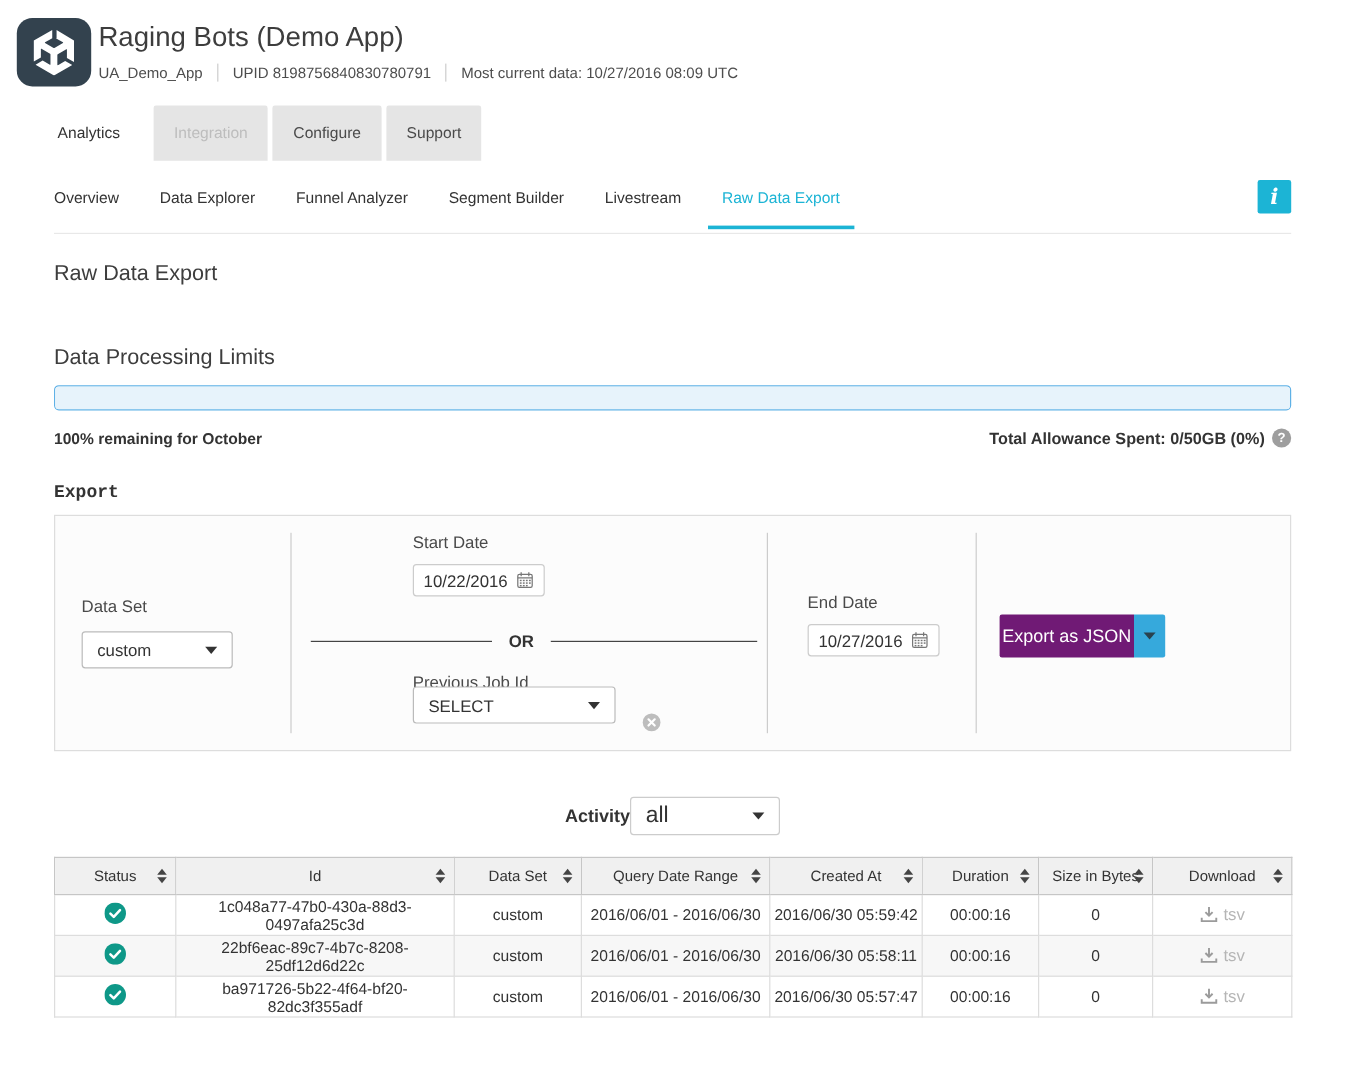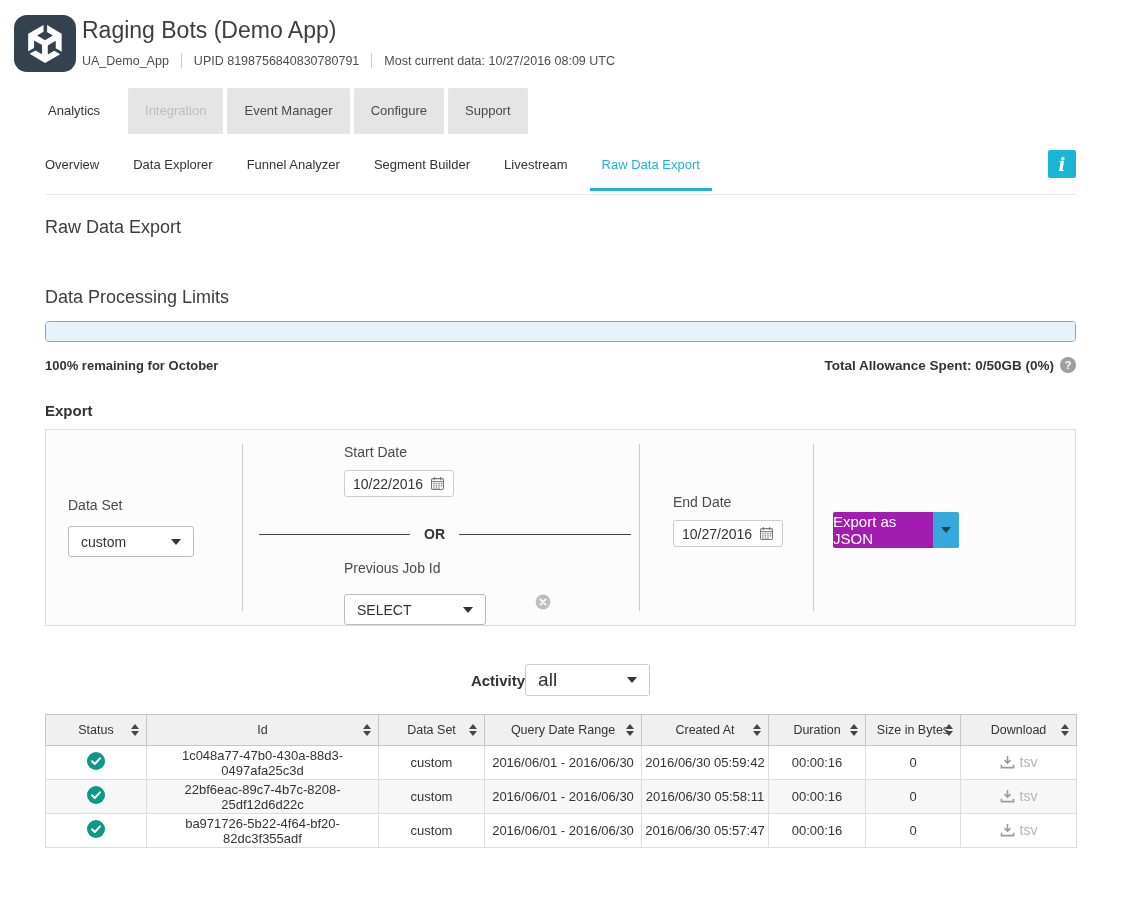--- a/index.html
+++ b/index.html
@@ -49,39 +49,39 @@
                     background: #fff; overflow: hidden; }
   .progress-fill { height: 100%; background: #e7f3fb; }
   .limits-row { display: flex; justify-content: space-between; align-items: center; margin-top: 15px; }
   .bold-note { font-size: 13px; font-weight: bold; color: #333; }
   .allowance { display: flex; align-items: center; gap: 6px; font-size: 13.5px; }
   .q-icon { width: 16px; height: 16px; border-radius: 50%; background: #9e9e9e; color: #fff;
             font-size: 11px; font-weight: bold; display: flex; align-items: center; justify-content: center; }
 
   
   .export-heading, .activity-heading { font-size: 15px; font-weight: bold; color: #333; }
-  .export-heading { margin-top: 29px; }
+  .export-heading { margin-top: 29px; font-family: Liberation Mono, monospace; }
   .export-box { position: relative; margin-top: 10px; height: 197px;
                 border: 1px solid #ddd; background: #fcfcfc; }
   .vdiv { position: absolute; top: 14px; bottom: 14px; width: 1px; background: #ccc; }
   .form-label { position: absolute; font-size: 14px; color: #4a4a4a; }
   .select-box { position: absolute; display: flex; align-items: center; justify-content: space-between;
                 padding: 0 12px; border: 1px solid #bbb; border-radius: 3px; background: #fff;
                 font-size: 14px; color: #333; cursor: pointer; }
   .caret-down { width: 0; height: 0; border-left: 5px solid transparent;
                 border-right: 5px solid transparent; border-top: 6px solid #333; }
   .date-input { position: absolute; display: flex; align-items: center; gap: 7px; padding: 0 8px;
                 height: 27px; border: 1px solid #ccc; border-radius: 3px; background: #fff;
                 font-size: 14px; color: #333; }
   .or-row { position: absolute; display: flex; align-items: center; gap: 14px; }
   .or-row .hline { height: 1px; background: #444; width: 151px; }
   .or-row .or-text { font-size: 14px; font-weight: bold; color: #333; }
   .clear-btn { position: absolute; width: 16px; height: 16px; }
   .split-btn { position: absolute; display: flex; }
-  .split-main { width: 100px; height: 36px; background: #a21caf; color: #fff; font-size: 15px;
+  .split-main { width: 112px; height: 36px; background: #701a75; color: #fff; font-size: 15px;
                 display: flex; align-items: center; justify-content: center; border-radius: 2px 0 0 2px; }
   .split-caret { width: 26px; height: 36px; background: #36a9dc; display: flex; align-items: center;
                  justify-content: center; border-radius: 0 2px 2px 0; cursor: pointer; }
   .split-caret .caret-down { border-top-color: #29424e; }
 
   
   .activity-row { display: flex; justify-content: center; align-items: center; margin-top: 38px; }
   .activity-filter { position: static; width: 125px; height: 32px; display: flex; align-items: center;
                      justify-content: space-between; padding: 0 12px; border: 1px solid #ccc;
                      border-radius: 3px; background: #fff; font-size: 19px; cursor: pointer; }
@@ -117,21 +117,20 @@
       <span>UPID 8198756840830780791</span>
       <span class="vbar"></span>
       <span>Most current data: 10/27/2016 08:09 UTC</span>
     </div>
   </div>
 </div>
 
 <div class="tabs">
   <div class="tab active">Analytics</div>
   <div class="tab disabled wide">Integration</div>
-  <div class="tab wide">Event Manager</div>
   <div class="tab wide">Configure</div>
   <div class="tab wide">Support</div>
 </div>
 
 <div class="subtabs">
   <div class="subtab">Overview</div>
   <div class="subtab">Data Explorer</div>
   <div class="subtab">Funnel Analyzer</div>
   <div class="subtab">Segment Builder</div>
   <div class="subtab">Livestream</div>
@@ -193,21 +192,21 @@
         </svg>
     </div>
 
     <div class="or-row" style="left:213px; top:96px">
       <span class="hline"></span>
       <span class="or-text">OR</span>
       <span class="hline" style="width:172px"></span>
     </div>
 
     <div class="form-label" style="left:298px; top:130px">Previous Job Id</div>
-    <div class="select-box" style="left:298px; top:164px; width:142px; height:31px">
+    <div class="select-box" style="left:298px; top:142px; width:169px; height:31px">
       <span>SELECT</span>
       <span class="caret-down"></span>
     </div>
     <svg class="clear-btn" style="left:489px; top:164px" viewBox="0 0 16 16">
         <circle cx="8" cy="8" r="7.4" fill="#bdbdbd"></circle>
         <path d="M5.4 5.4 10.6 10.6 M10.6 5.4 5.4 10.6" stroke="#fff" stroke-width="1.8" stroke-linecap="round"></path>
       </svg>
 
     <div class="form-label" style="left:627px; top:64px">End Date</div>
     <div class="date-input" style="left:627px; top:90px">

